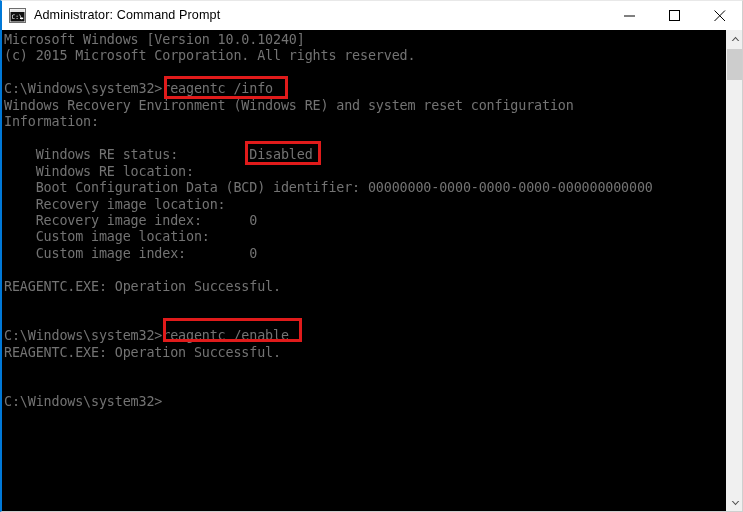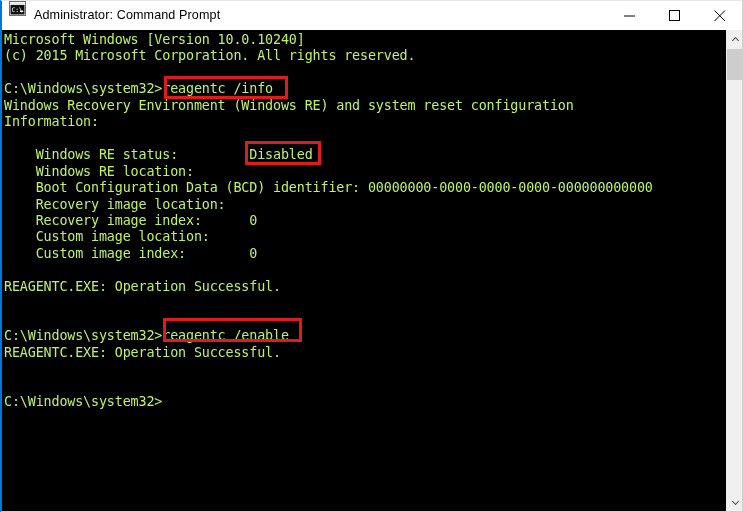--- a/index.html
+++ b/index.html
@@ -29,20 +29,21 @@
 
   
   .titlebar {
     position: absolute;
     left: 0;
     top: 0;
     right: 0;
     height: 29px;
     background: #ffffff;
     display: flex;
+    align-items: center;
     user-select: none;
   }
   .title-icon {
     width: 17px;
     height: 15px;
     margin-left: 7px;
     margin-right: 8px;
     flex: 0 0 auto;
     position: relative;
   }
@@ -82,21 +83,21 @@
     overflow: hidden;
   }
   .console-text {
     position: absolute;
     left: 2px;
     top: 2px;
     margin: 0;
     font-family: "DejaVu Sans Mono", "Liberation Mono", monospace;
     font-size: 13.4px;
     line-height: 16.45px;
-    color: #bef264;
+    color: #737373;
     white-space: pre;
     letter-spacing: -0.15px;
   }
 
   
   .redbox {
     position: absolute;
     border: 3px solid #e01b1b;
     box-sizing: border-box;
     pointer-events: none;

